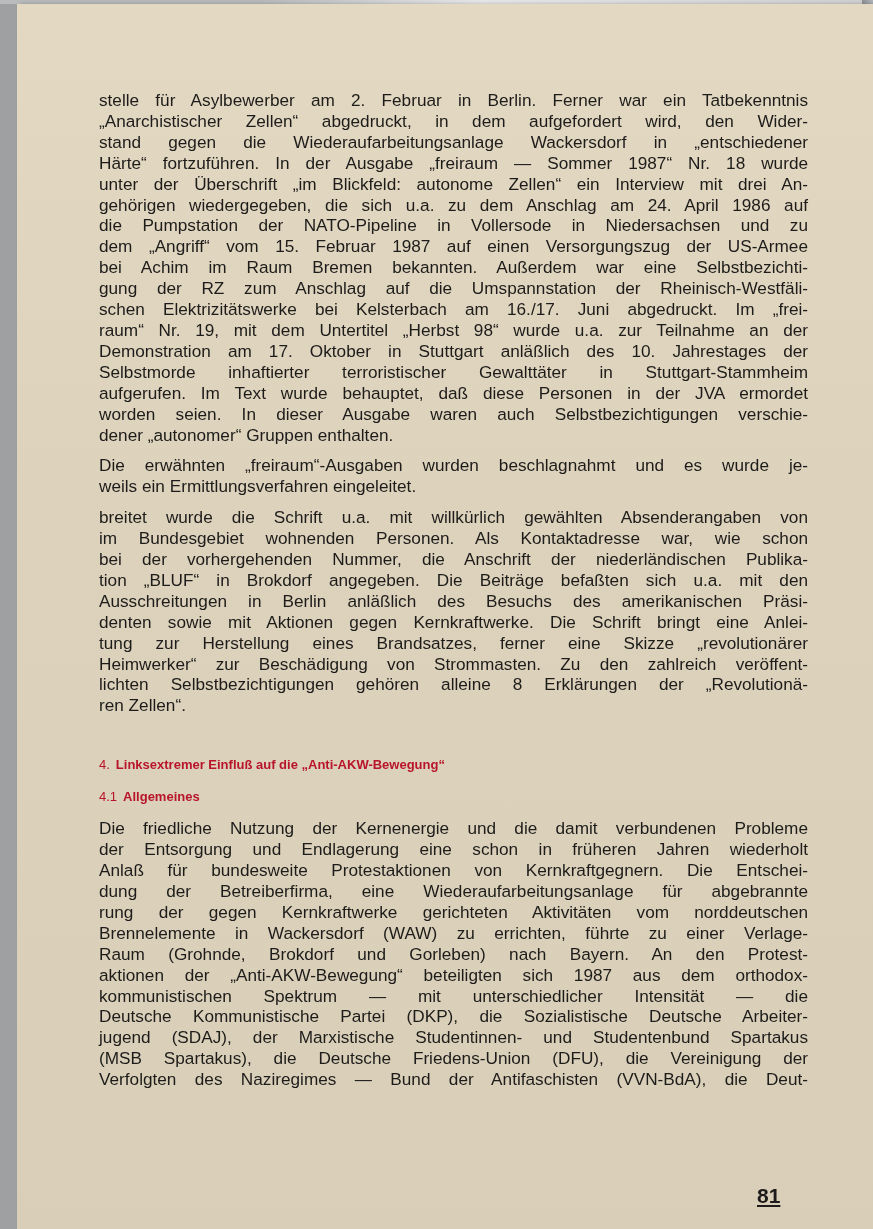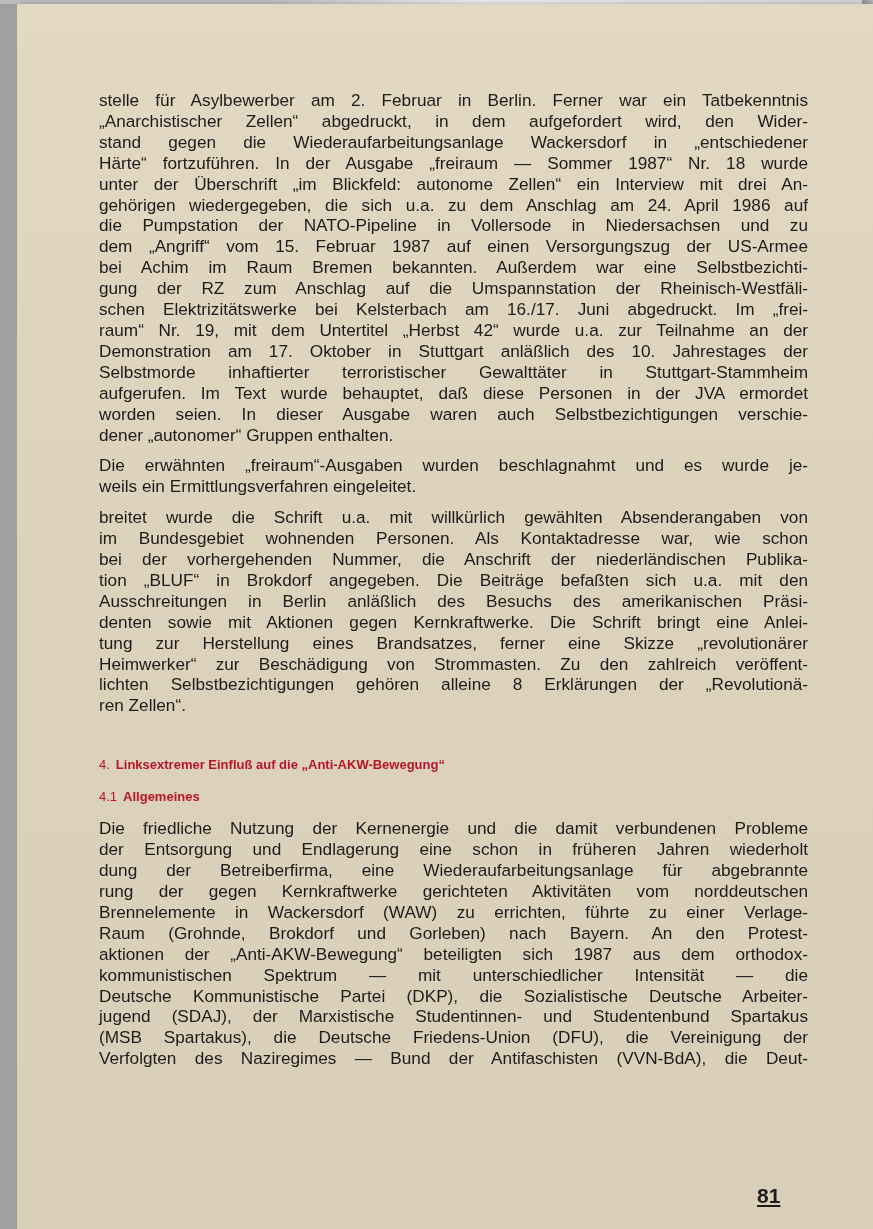--- a/index.html
+++ b/index.html
@@ -98,21 +98,21 @@
       <span class="ln">„Anarchistischer Zellen“ abgedruckt, in dem aufgefordert wird, den Wider-</span>
       <span class="ln">stand gegen die Wiederaufarbeitungsanlage Wackersdorf in „entschiedener</span>
       <span class="ln">Härte“ fortzuführen. In der Ausgabe „freiraum — Sommer 1987“ Nr. 18 wurde</span>
       <span class="ln">unter der Überschrift „im Blickfeld: autonome Zellen“ ein Interview mit drei An-</span>
       <span class="ln">gehörigen wiedergegeben, die sich u.a. zu dem Anschlag am 24. April 1986 auf</span>
       <span class="ln">die Pumpstation der NATO-Pipeline in Vollersode in Niedersachsen und zu</span>
       <span class="ln">dem „Angriff“ vom 15. Februar 1987 auf einen Versorgungszug der US-Armee</span>
       <span class="ln">bei Achim im Raum Bremen bekannten. Außerdem war eine Selbstbezichti-</span>
       <span class="ln">gung der RZ zum Anschlag auf die Umspannstation der Rheinisch-Westfäli-</span>
       <span class="ln">schen Elektrizitätswerke bei Kelsterbach am 16./17. Juni abgedruckt. Im „frei-</span>
-      <span class="ln">raum“ Nr. 19, mit dem Untertitel „Herbst 42“ wurde u.a. zur Teilnahme an der</span>
+      <span class="ln">raum“ Nr. 19, mit dem Untertitel „Herbst 98“ wurde u.a. zur Teilnahme an der</span>
       <span class="ln">Demonstration am 17. Oktober in Stuttgart anläßlich des 10. Jahrestages der</span>
       <span class="ln">Selbstmorde inhaftierter terroristischer Gewalttäter in Stuttgart-Stammheim</span>
       <span class="ln">aufgerufen. Im Text wurde behauptet, daß diese Personen in der JVA ermordet</span>
       <span class="ln">worden seien. In dieser Ausgabe waren auch Selbstbezichtigungen verschie-</span>
       <span class="ln last">dener „autonomer“ Gruppen enthalten.</span>
     </p>
 
     <p class="para">
       <span class="ln">Die erwähnten „freiraum“-Ausgaben wurden beschlagnahmt und es wurde je-</span>
       <span class="ln last">weils ein Ermittlungsverfahren eingeleitet.</span>
@@ -137,20 +137,21 @@
       <span class="num">4.</span><span>Linksextremer Einfluß auf die „Anti-AKW-Bewegung“</span>
     </div>
 
     <div class="heading">
       <span class="num">4.1</span><span>Allgemeines</span>
     </div>
 
     <p class="para">
       <span class="ln">Die friedliche Nutzung der Kernenergie und die damit verbundenen Probleme</span>
       <span class="ln">der Entsorgung und Endlagerung eine schon in früheren Jahren wiederholt</span>
+      <span class="ln">Anlaß für bundesweite Protestaktionen von Kernkraftgegnern. Die Entschei-</span>
       <span class="ln">dung der Betreiberfirma, eine Wiederaufarbeitungsanlage für abgebrannte</span>
       <span class="ln">rung der gegen Kernkraftwerke gerichteten Aktivitäten vom norddeutschen</span>
       <span class="ln">Brennelemente in Wackersdorf (WAW) zu errichten, führte zu einer Verlage-</span>
       <span class="ln">Raum (Grohnde, Brokdorf und Gorleben) nach Bayern. An den Protest-</span>
       <span class="ln">aktionen der „Anti-AKW-Bewegung“ beteiligten sich 1987 aus dem orthodox-</span>
       <span class="ln">kommunistischen Spektrum — mit unterschiedlicher Intensität — die</span>
       <span class="ln">Deutsche Kommunistische Partei (DKP), die Sozialistische Deutsche Arbeiter-</span>
       <span class="ln">jugend (SDAJ), der Marxistische Studentinnen- und Studentenbund Spartakus</span>
       <span class="ln">(MSB Spartakus), die Deutsche Friedens-Union (DFU), die Vereinigung der</span>
       <span class="ln">Verfolgten des Naziregimes — Bund der Antifaschisten (VVN-BdA), die Deut-</span>

